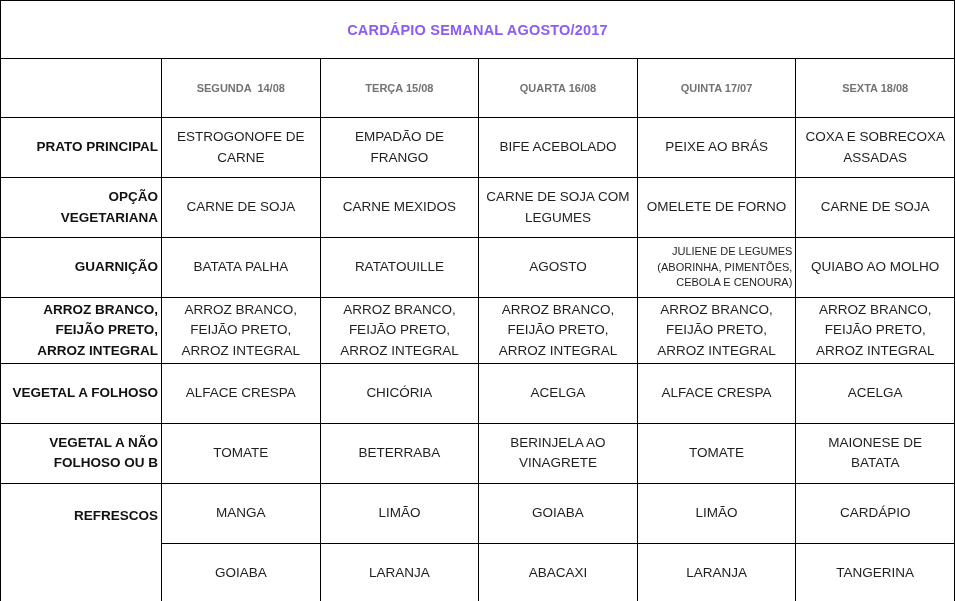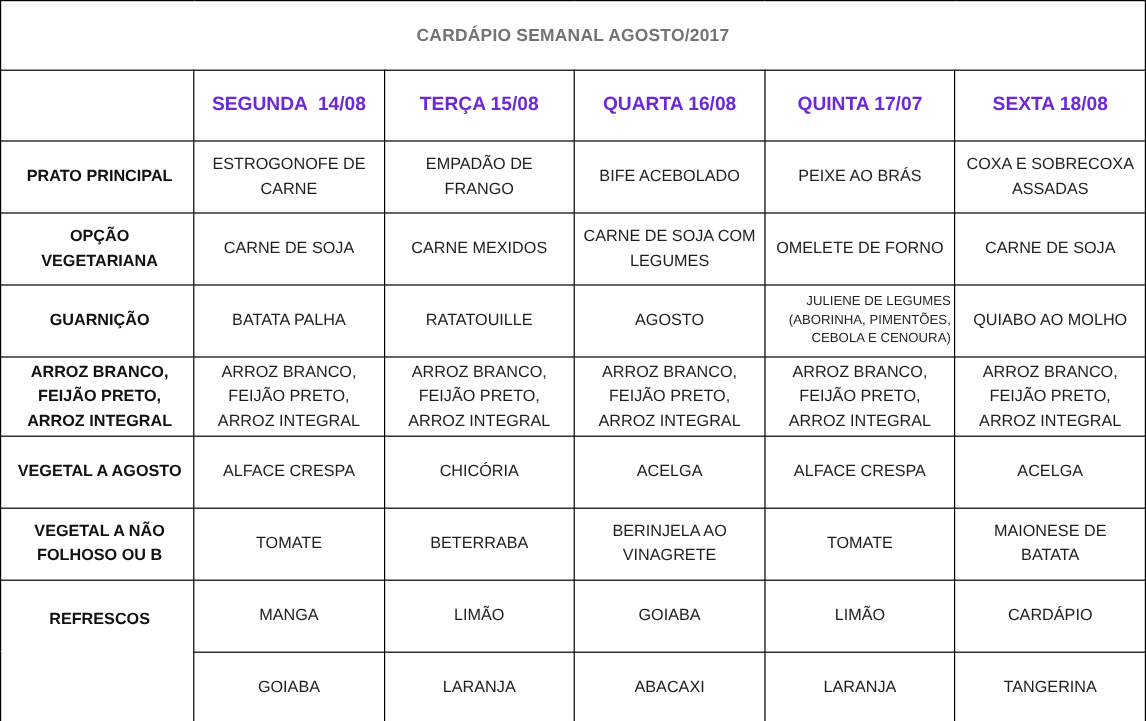--- a/index.html
+++ b/index.html
@@ -24,35 +24,35 @@
   }
   col.c-label { width: 161px; }
   tr.title-row { height: 58px; }
   tr.header-row { height: 59px; }
   tr.data-row { height: 60px; }
   th.title-cell {
     font-size: 14.5px;
     font-weight: bold;
     text-align: center;
     vertical-align: middle;
-    color: #737373;
+    color: #8b5cf6;
     letter-spacing: 0.2px;
   }
   th.day-cell {
-    font-size: 16px;
+    font-size: 11px;
     font-weight: bold;
     text-align: center;
     vertical-align: middle;
     white-space: pre-wrap;
-    color: #6d28d9;
+    color: #737373;
   }
   td.label-cell {
     font-size: 13.5px;
     font-weight: bold;
-    text-align: center;
+    text-align: right;
     vertical-align: middle;
     padding-left: 7px;
     padding-right: 3px;
     line-height: 1.5;
     color: #111111;
   }
   td.data-cell {
     font-size: 13.5px;
     text-align: center;
     vertical-align: middle;
@@ -123,21 +123,21 @@
       </tr>
       <tr class="data-row">
         <td class="label-cell">ARROZ BRANCO, FEIJÃO PRETO, ARROZ INTEGRAL</td>
         <td class="data-cell">ARROZ BRANCO, FEIJÃO PRETO, ARROZ INTEGRAL</td>
         <td class="data-cell">ARROZ BRANCO, FEIJÃO PRETO, ARROZ INTEGRAL</td>
         <td class="data-cell">ARROZ BRANCO, FEIJÃO PRETO, ARROZ INTEGRAL</td>
         <td class="data-cell">ARROZ BRANCO, FEIJÃO PRETO, ARROZ INTEGRAL</td>
         <td class="data-cell">ARROZ BRANCO, FEIJÃO PRETO, ARROZ INTEGRAL</td>
       </tr>
       <tr class="data-row">
-        <td class="label-cell">VEGETAL A AGOSTO</td>
+        <td class="label-cell">VEGETAL A FOLHOSO</td>
         <td class="data-cell">ALFACE CRESPA</td>
         <td class="data-cell">CHICÓRIA</td>
         <td class="data-cell">ACELGA</td>
         <td class="data-cell">ALFACE CRESPA</td>
         <td class="data-cell">ACELGA</td>
       </tr>
       <tr class="data-row">
         <td class="label-cell">VEGETAL A NÃO FOLHOSO OU B</td>
         <td class="data-cell">TOMATE</td>
         <td class="data-cell">BETERRABA</td>

